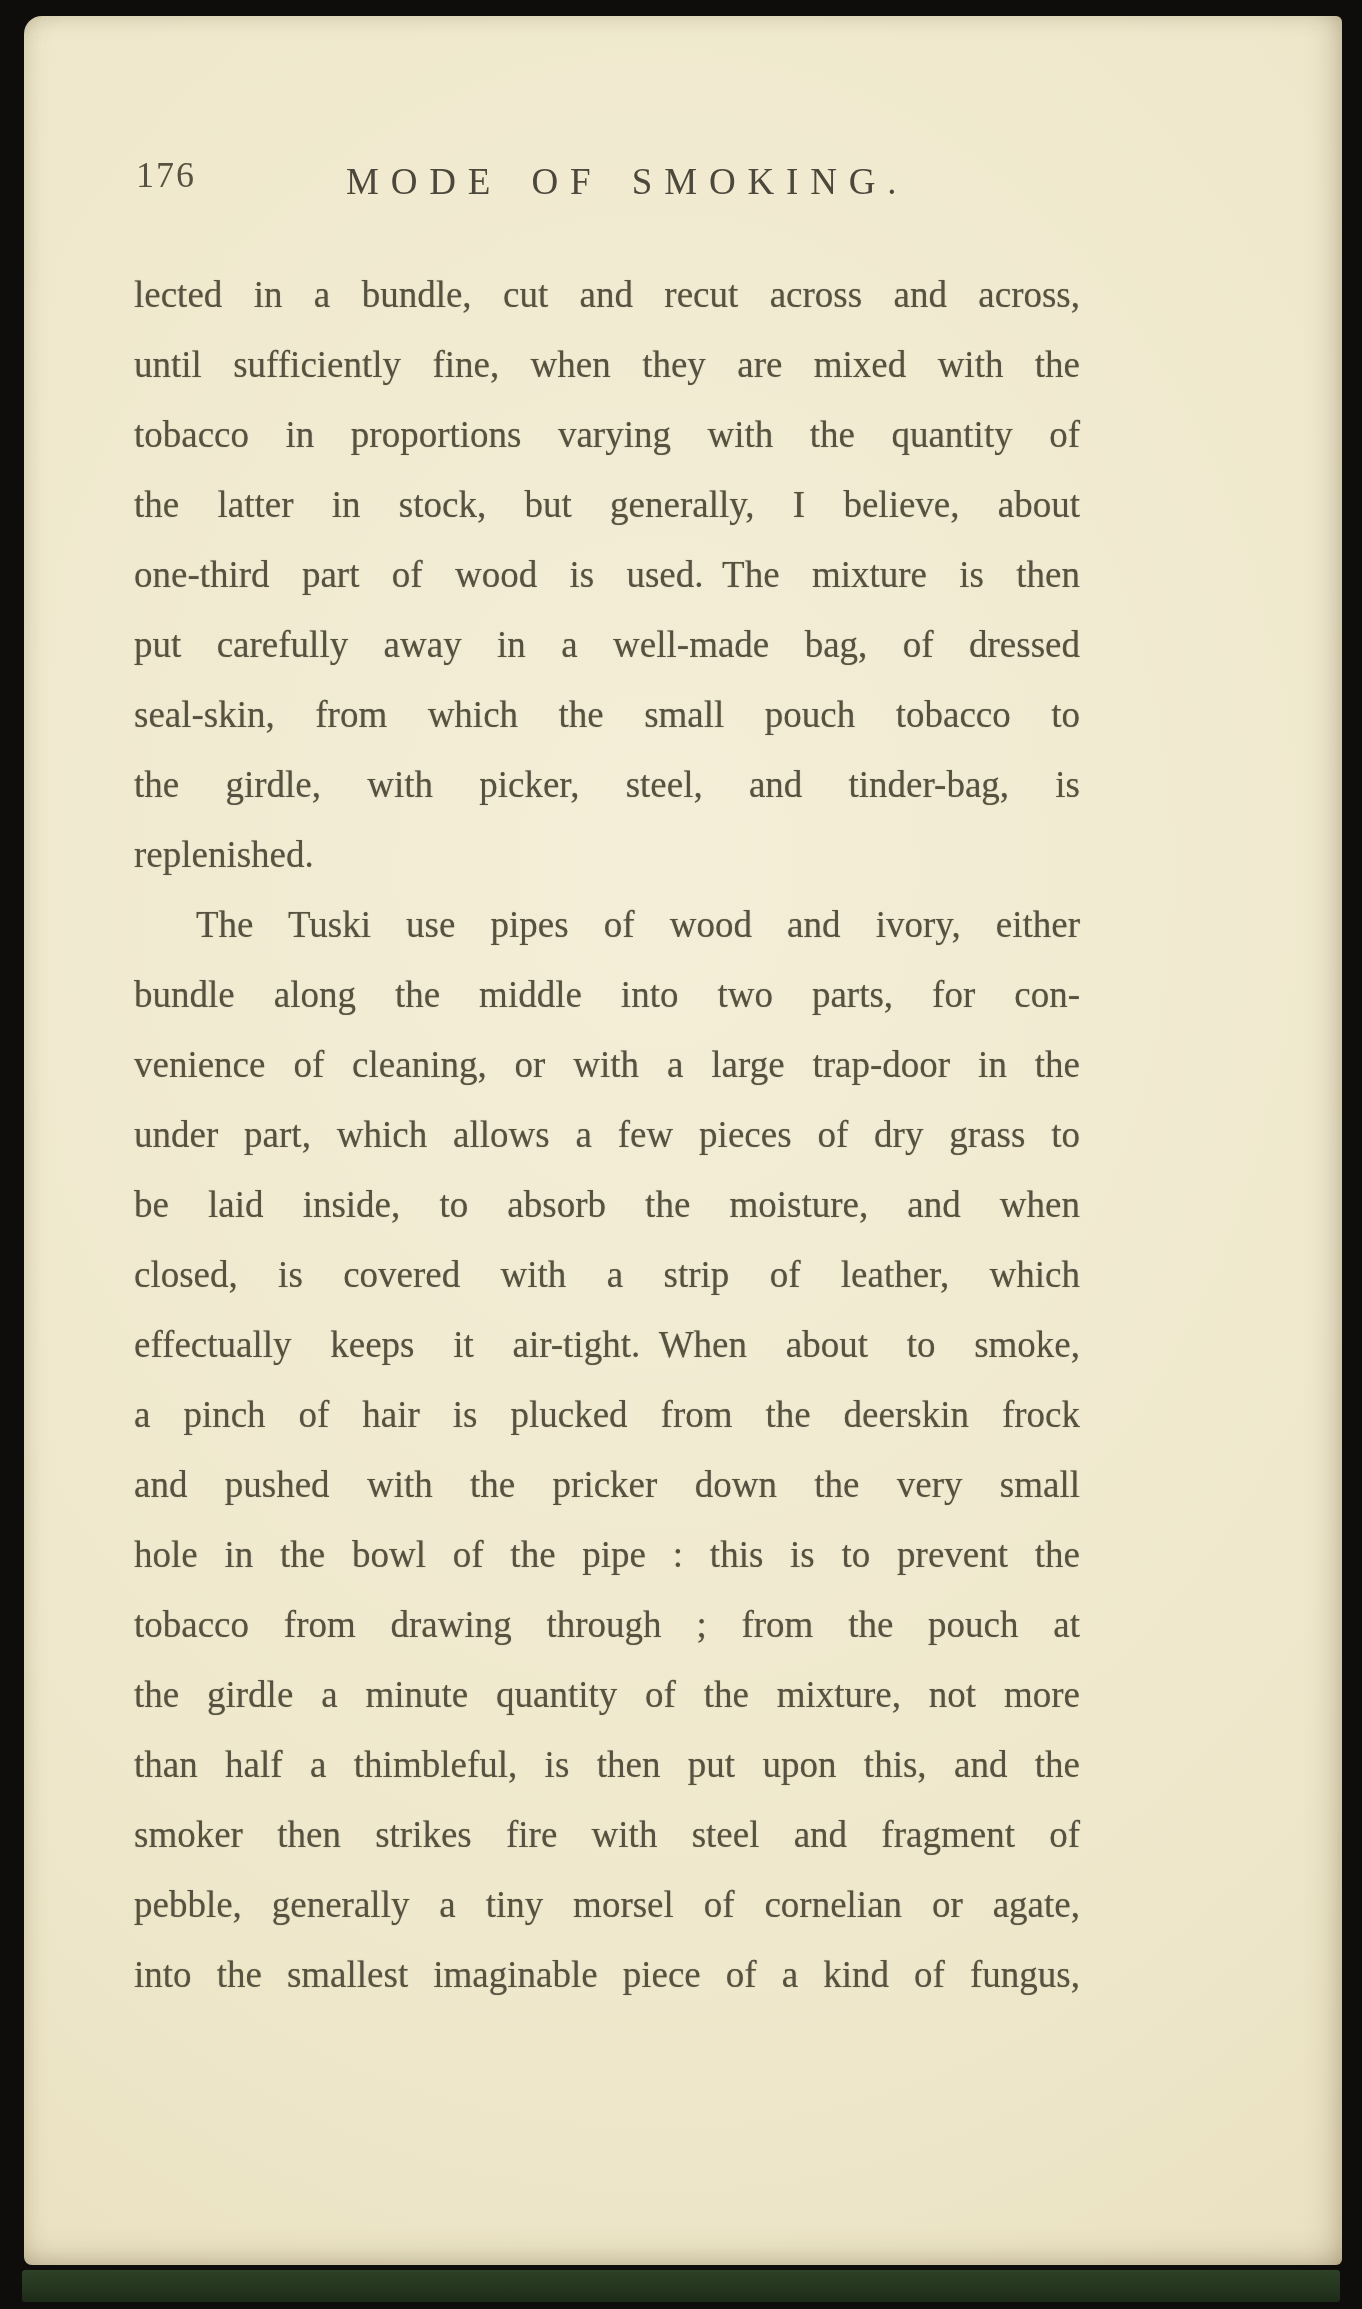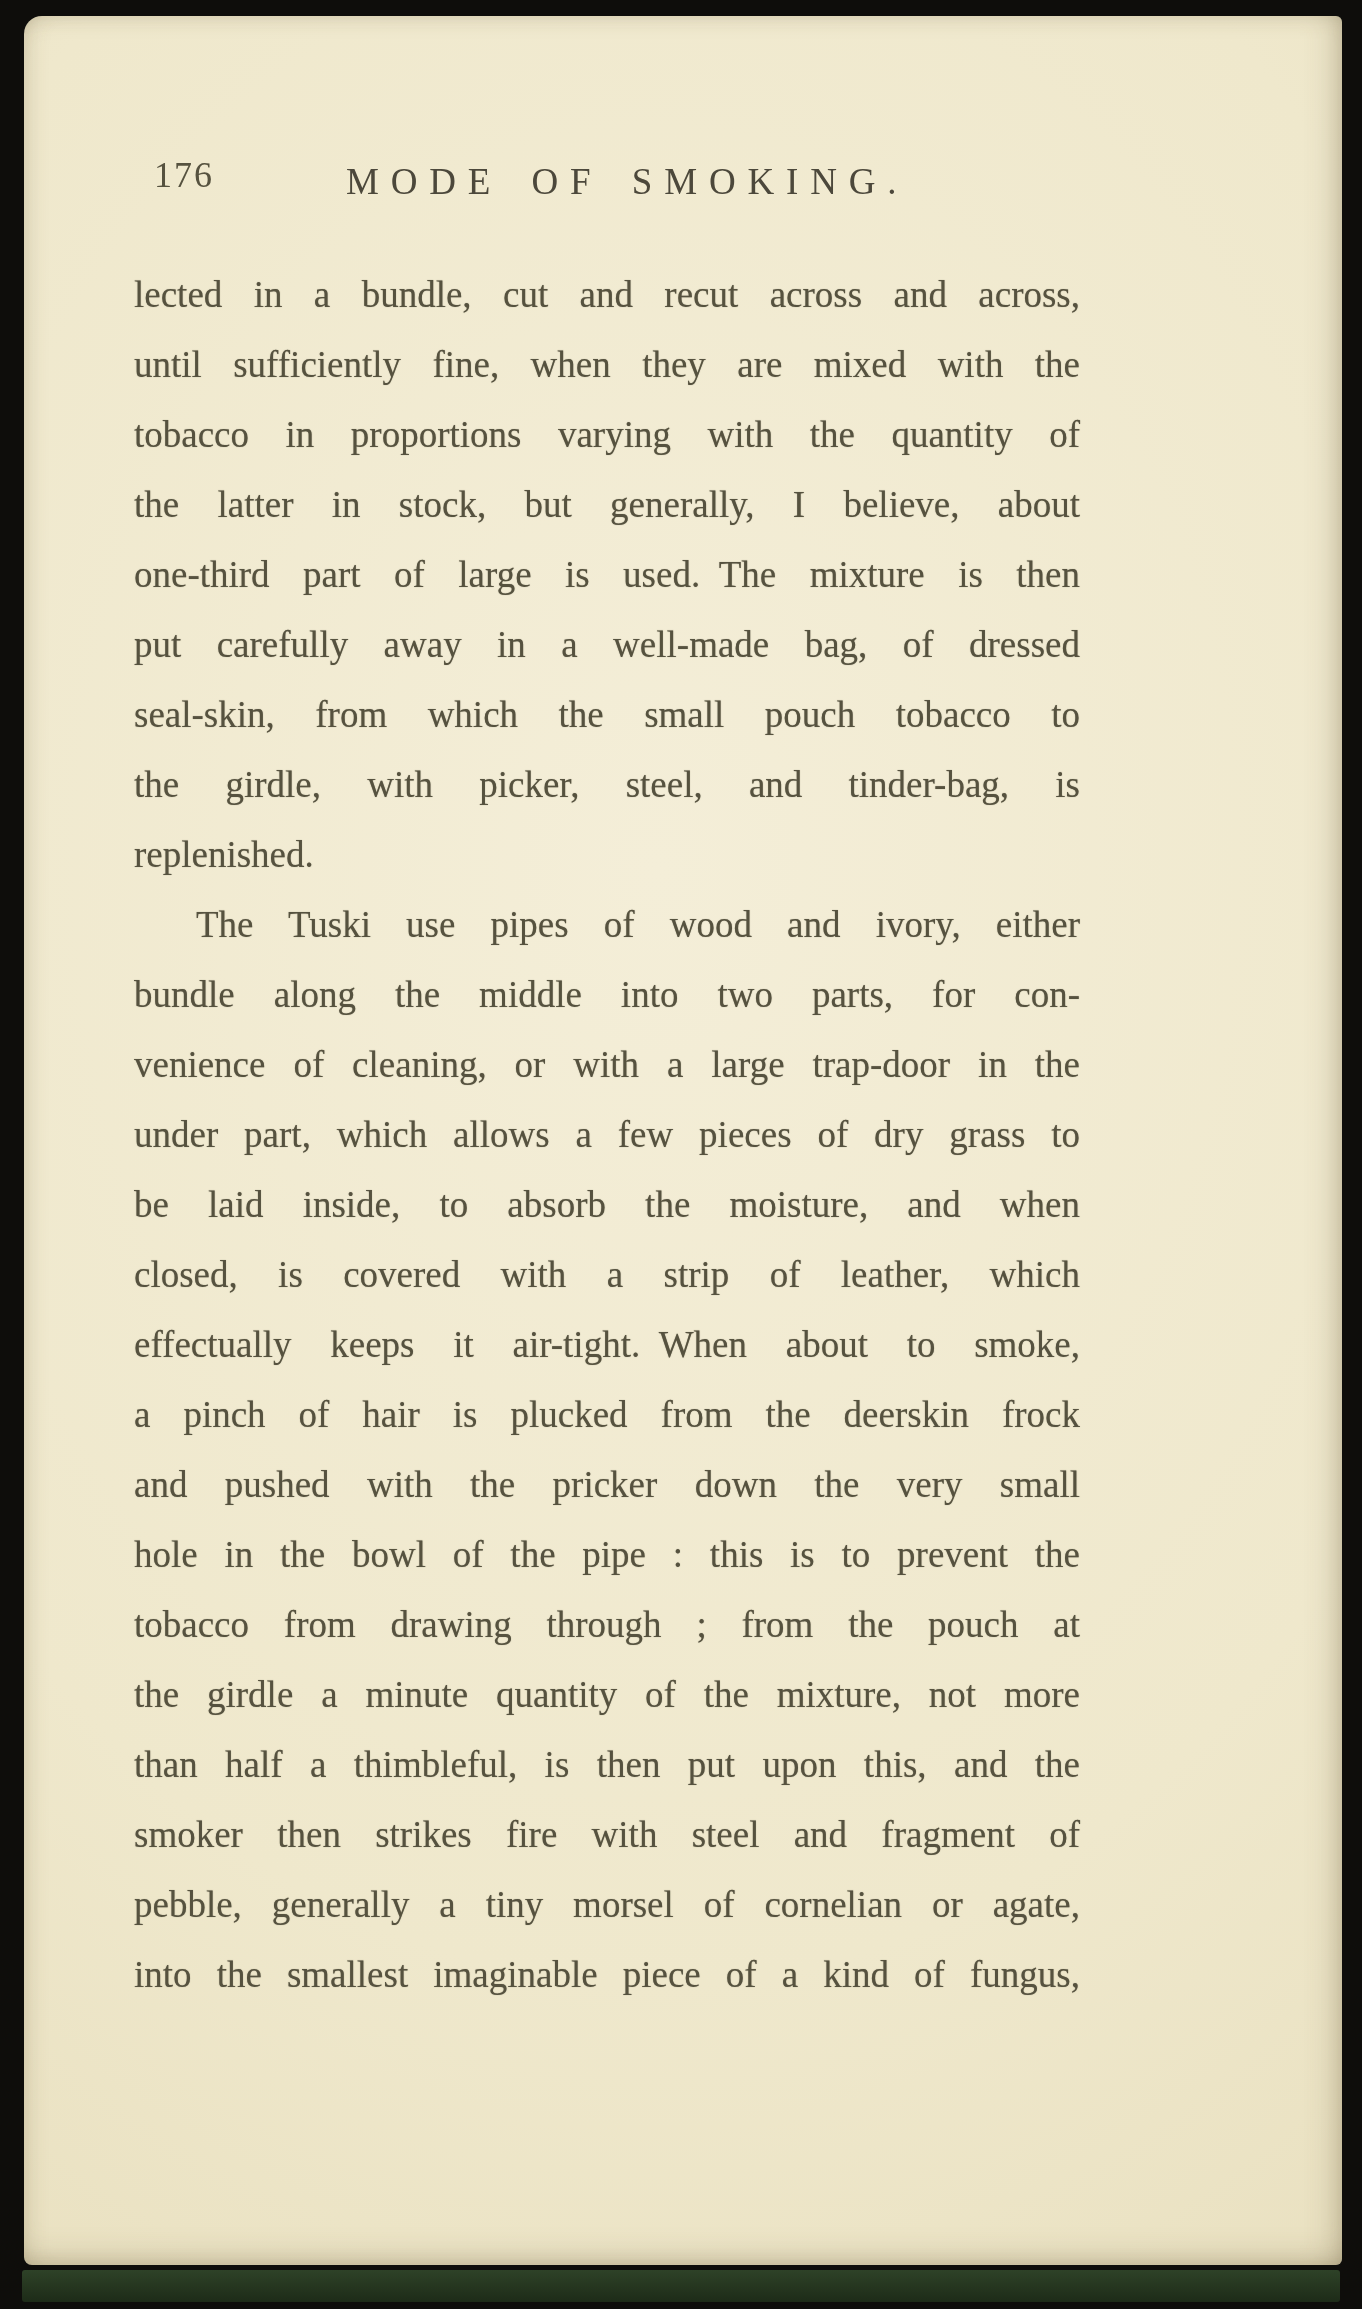--- a/index.html
+++ b/index.html
@@ -50,21 +50,21 @@
     color: var(--ink, #56523f);
   }
   .running-head {
     position: relative;
     top: 138px;
     height: 48px;
     width: 100%;
   }
   .folio {
     position: absolute;
-    left: 20px;
+    left: 2px;
     top: 0;
     font-size: 36px;
     letter-spacing: 2px;
     color: var(--ink, #56523f);
   }
   .head-title {
     position: absolute;
     left: 212px;
     top: 6px;
     font-size: 37px;
@@ -107,21 +107,21 @@
       <div class="running-head">
         <span class="folio">176</span>
         <span class="head-title">MODE OF SMOKING.</span>
       </div>
       <div class="body-text">
           <div>
             <div class="line">lected in a bundle, cut and recut across and across,</div>
             <div class="line">until sufficiently fine, when they are mixed with the</div>
             <div class="line">tobacco in proportions varying with the quantity of</div>
             <div class="line">the latter in stock, but generally, I believe, about</div>
-            <div class="line">one-third part of large is used. The mixture is then</div>
+            <div class="line">one-third part of wood is used. The mixture is then</div>
             <div class="line">put carefully away in a well-made bag, of dressed</div>
             <div class="line">seal-skin, from which the small pouch tobacco to</div>
             <div class="line">the girdle, with picker, steel, and tinder-bag, is</div>
             <div class="line no-justify">replenished.</div>
           </div>
           <div>
             <div class="line indent">The Tuski use pipes of wood and ivory, either</div>
             <div class="line">bundle along the middle into two parts, for con-</div>
             <div class="line">venience of cleaning, or with a large trap-door in the</div>
             <div class="line">under part, which allows a few pieces of dry grass to</div>

